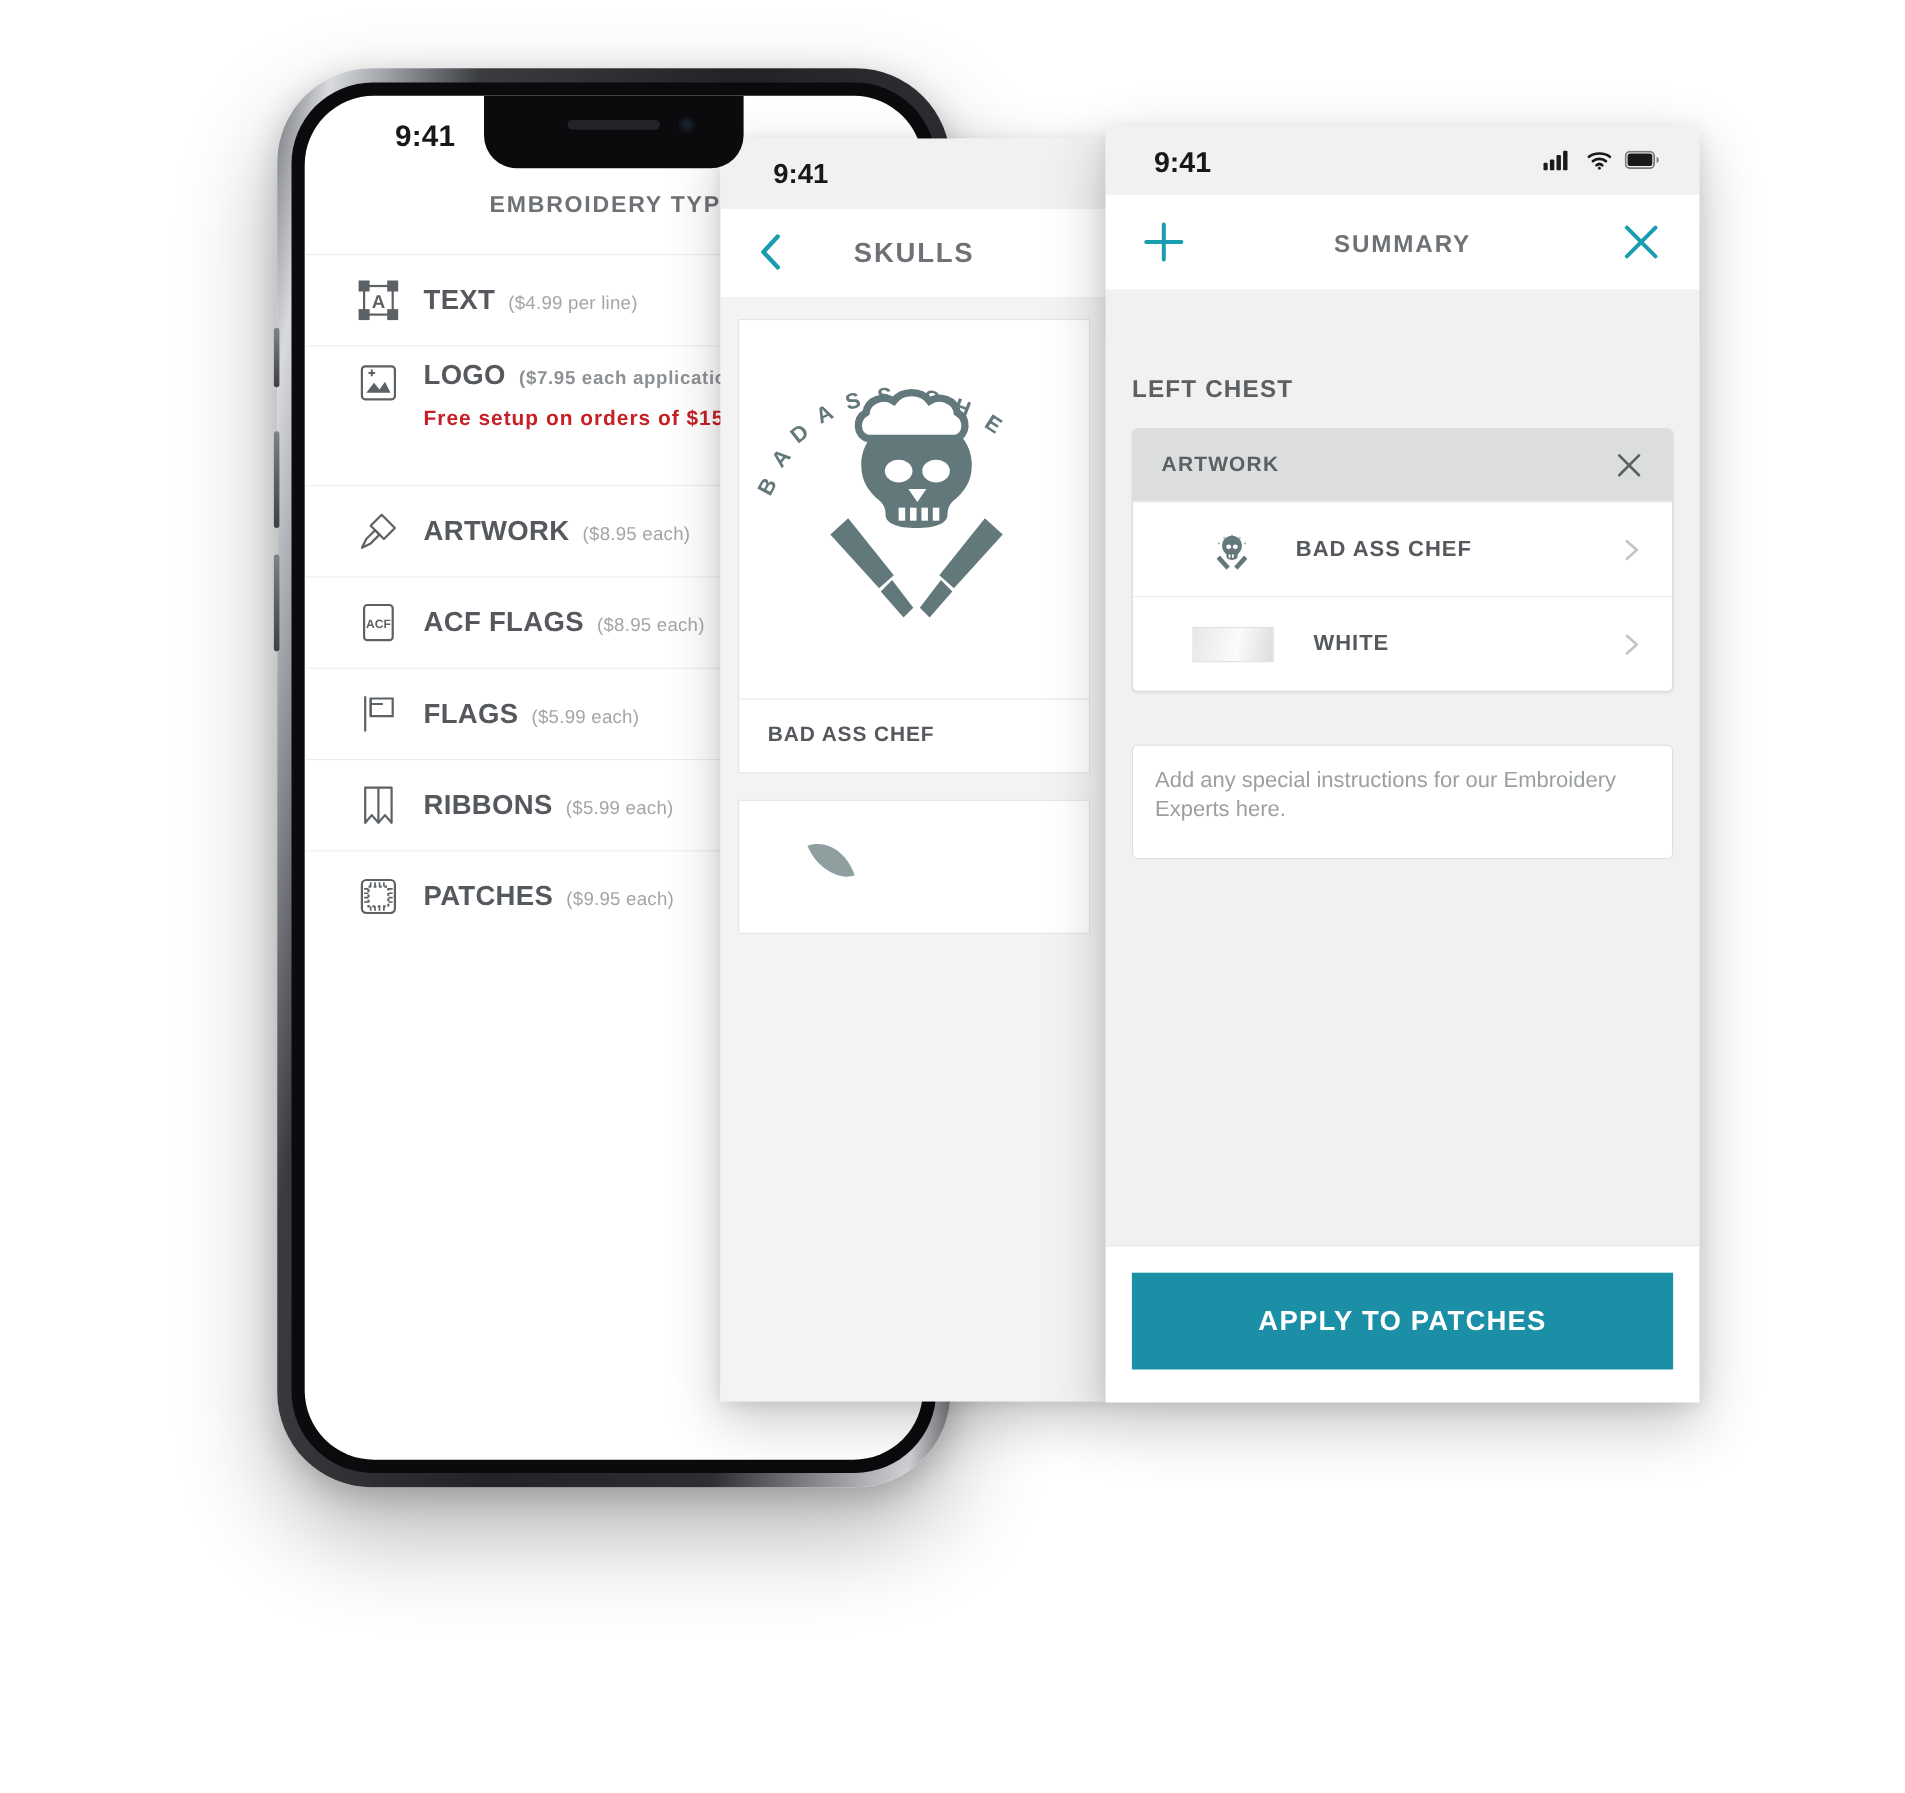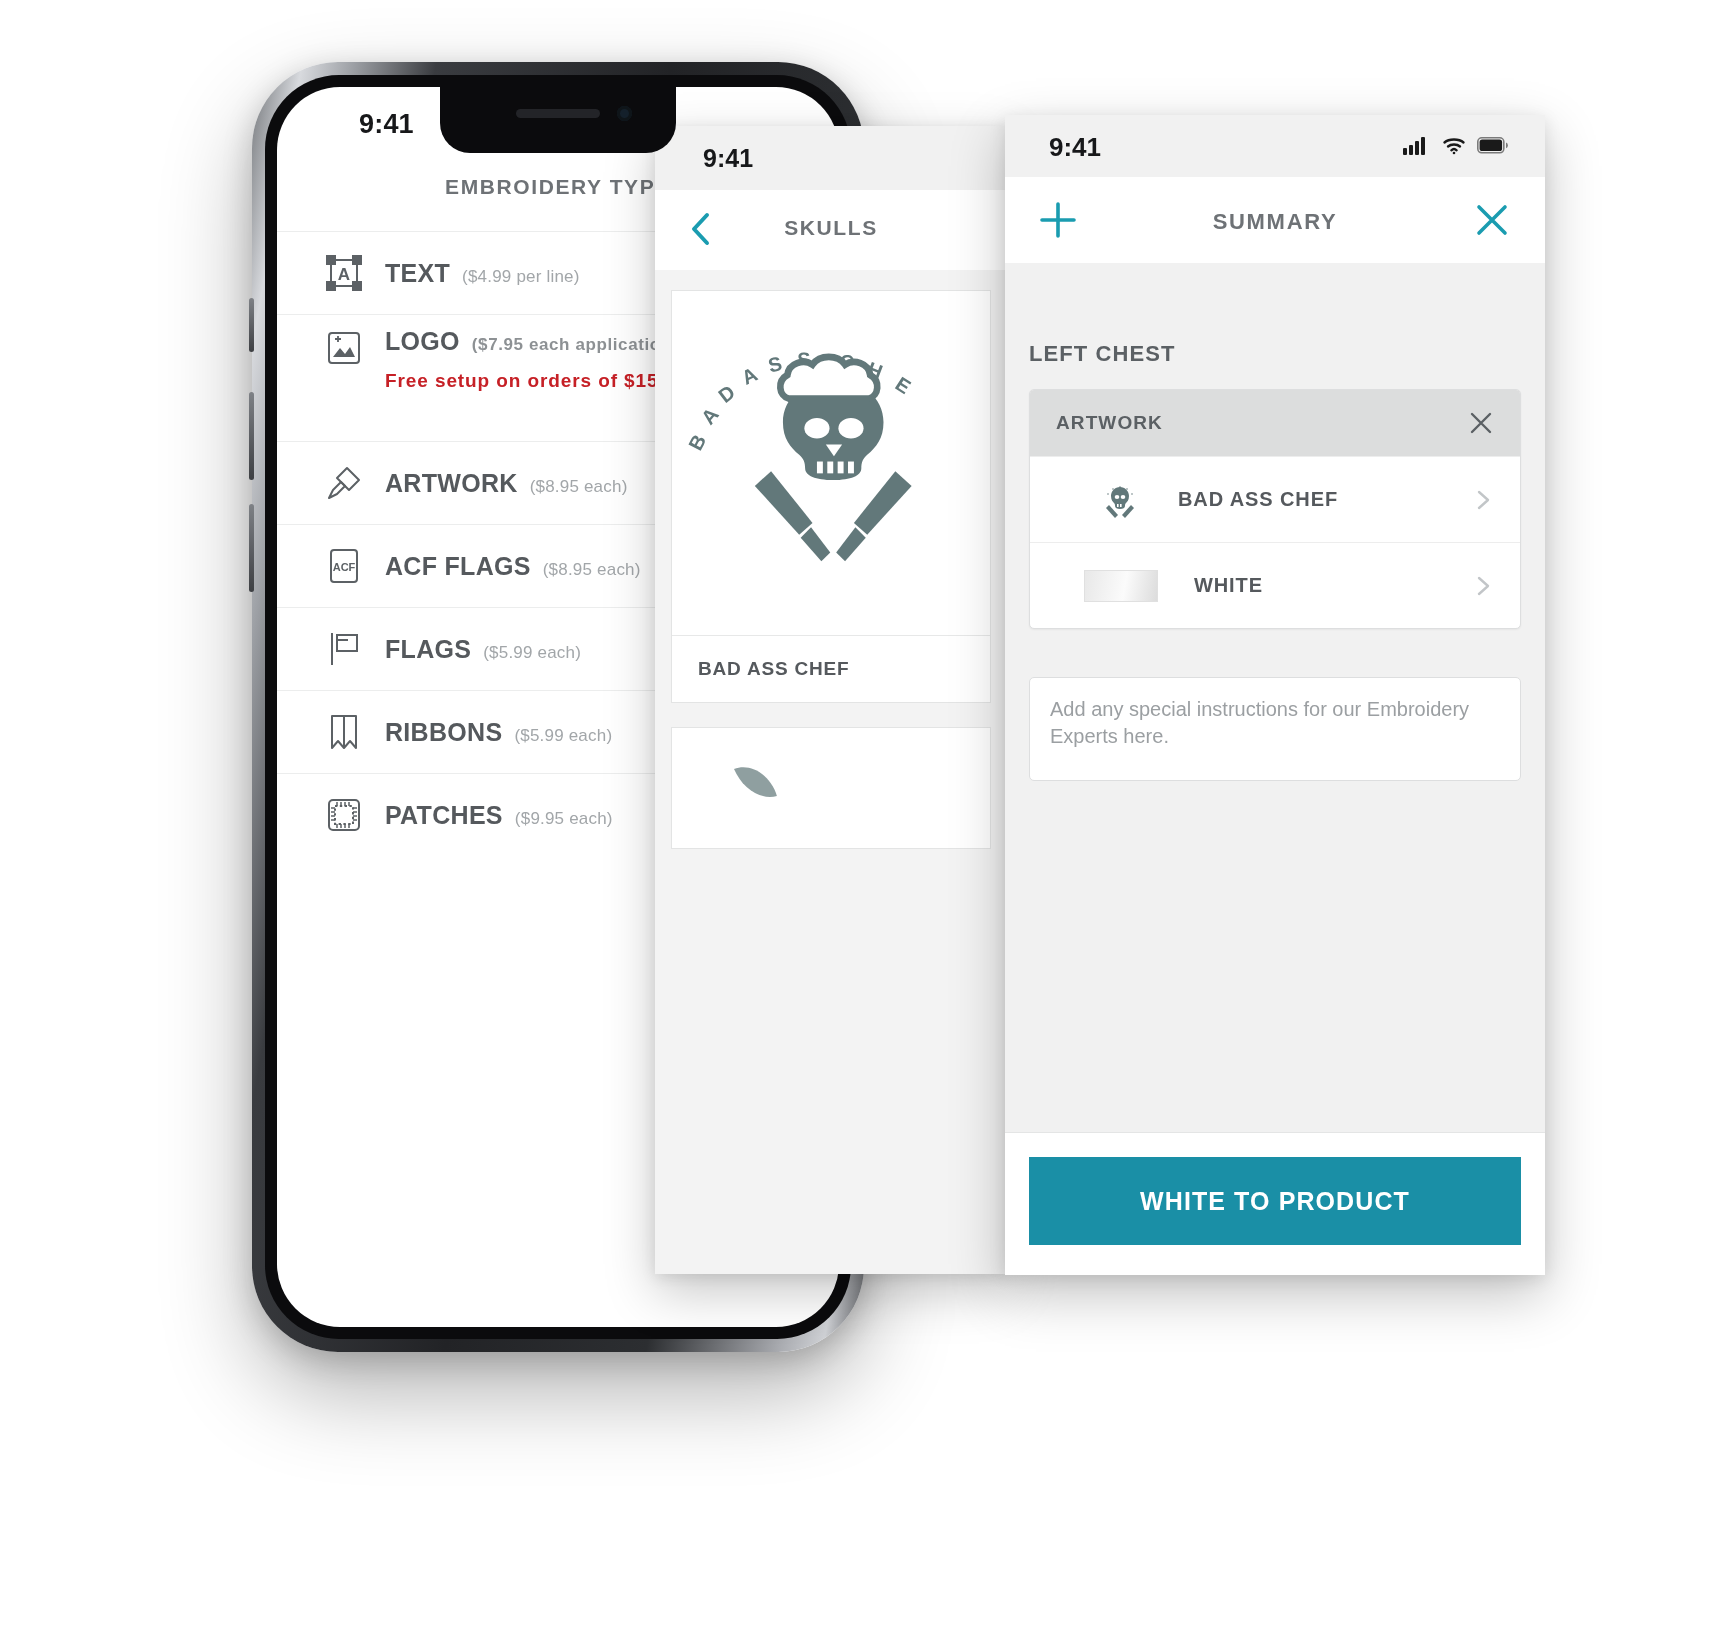--- a/index.html
+++ b/index.html
@@ -77,21 +77,21 @@
     box-shadow:0 18px 48px rgba(0,0,0,.22), 0 3px 14px rgba(0,0,0,.10);
     overflow:hidden;
   }
   .p2-status{height:64px;background:#f1f1f1;position:relative;}
   .p2-time{position:absolute;left:48px;top:18px;font-size:25px;font-weight:600;color:#17181a;}
   .p2-nav{height:80px;background:#fff;position:relative;}
   .p2-back{position:absolute;left:22px;top:14px;width:48px;height:50px;cursor:pointer;}
   .p2-back svg{display:block;width:48px;height:50px;}
   .p2-navtitle{
     position:absolute;left:0;top:26px;width:100%;text-align:center;
-    font-size:21px;font-weight:700;color:#6e7276;letter-spacing:1.6px;
+    font-size:25px;font-weight:700;color:#6e7276;letter-spacing:1.6px;
   }
   .p2-body{position:absolute;left:0;top:144px;right:0;bottom:0;background:#f3f3f3;padding:20px 16px 0;box-sizing:border-box;}
   .p2-card{background:#fff;border:1px solid #e3e4e4;margin-bottom:24px;}
   .p2-art{height:344px;display:flex;align-items:center;justify-content:center;overflow:hidden;position:relative;}
   .p2-art svg{display:block;}
   .p2-caption{
     border-top:1px solid #e7e8e8;padding:22px 26px;
     font-size:19px;font-weight:700;color:#55595d;letter-spacing:.8px;
   }
   .p2-card.partial .p2-art{height:120px;align-items:flex-start;}
@@ -452,17 +452,17 @@
             </svg>
           </span>
         </div>
       </div>
 
       <textarea class="p3-note" placeholder="Add any special instructions for our Embroidery Experts here." style=""></textarea>
 
     </div>
 
     <div class="p3-footer">
-      <button class="p3-apply">WHITE TO PRODUCT</button>
+      <button class="p3-apply">APPLY TO PATCHES</button>
     </div>
   </div>
 
 </div>
 
 </body></html>

